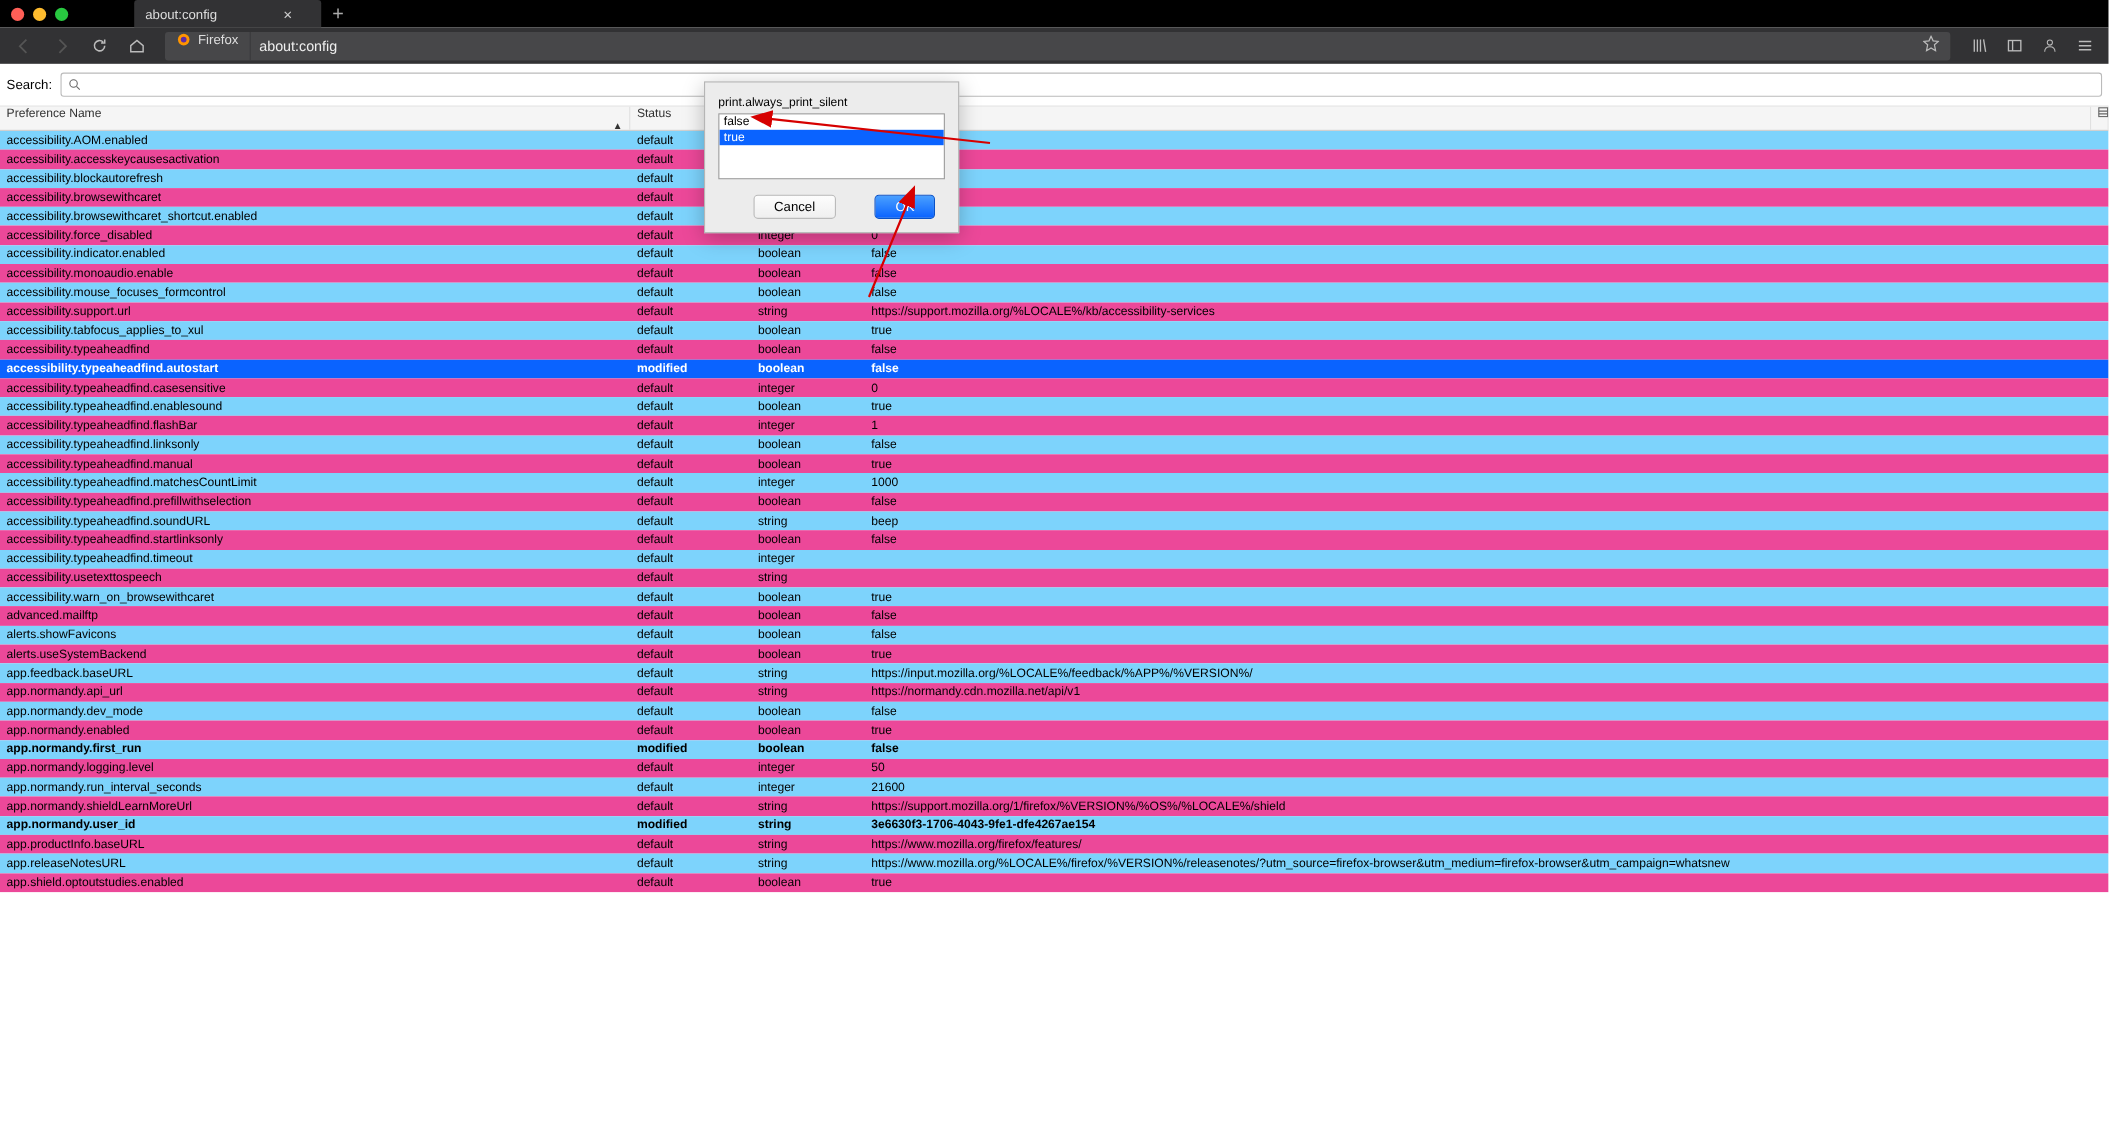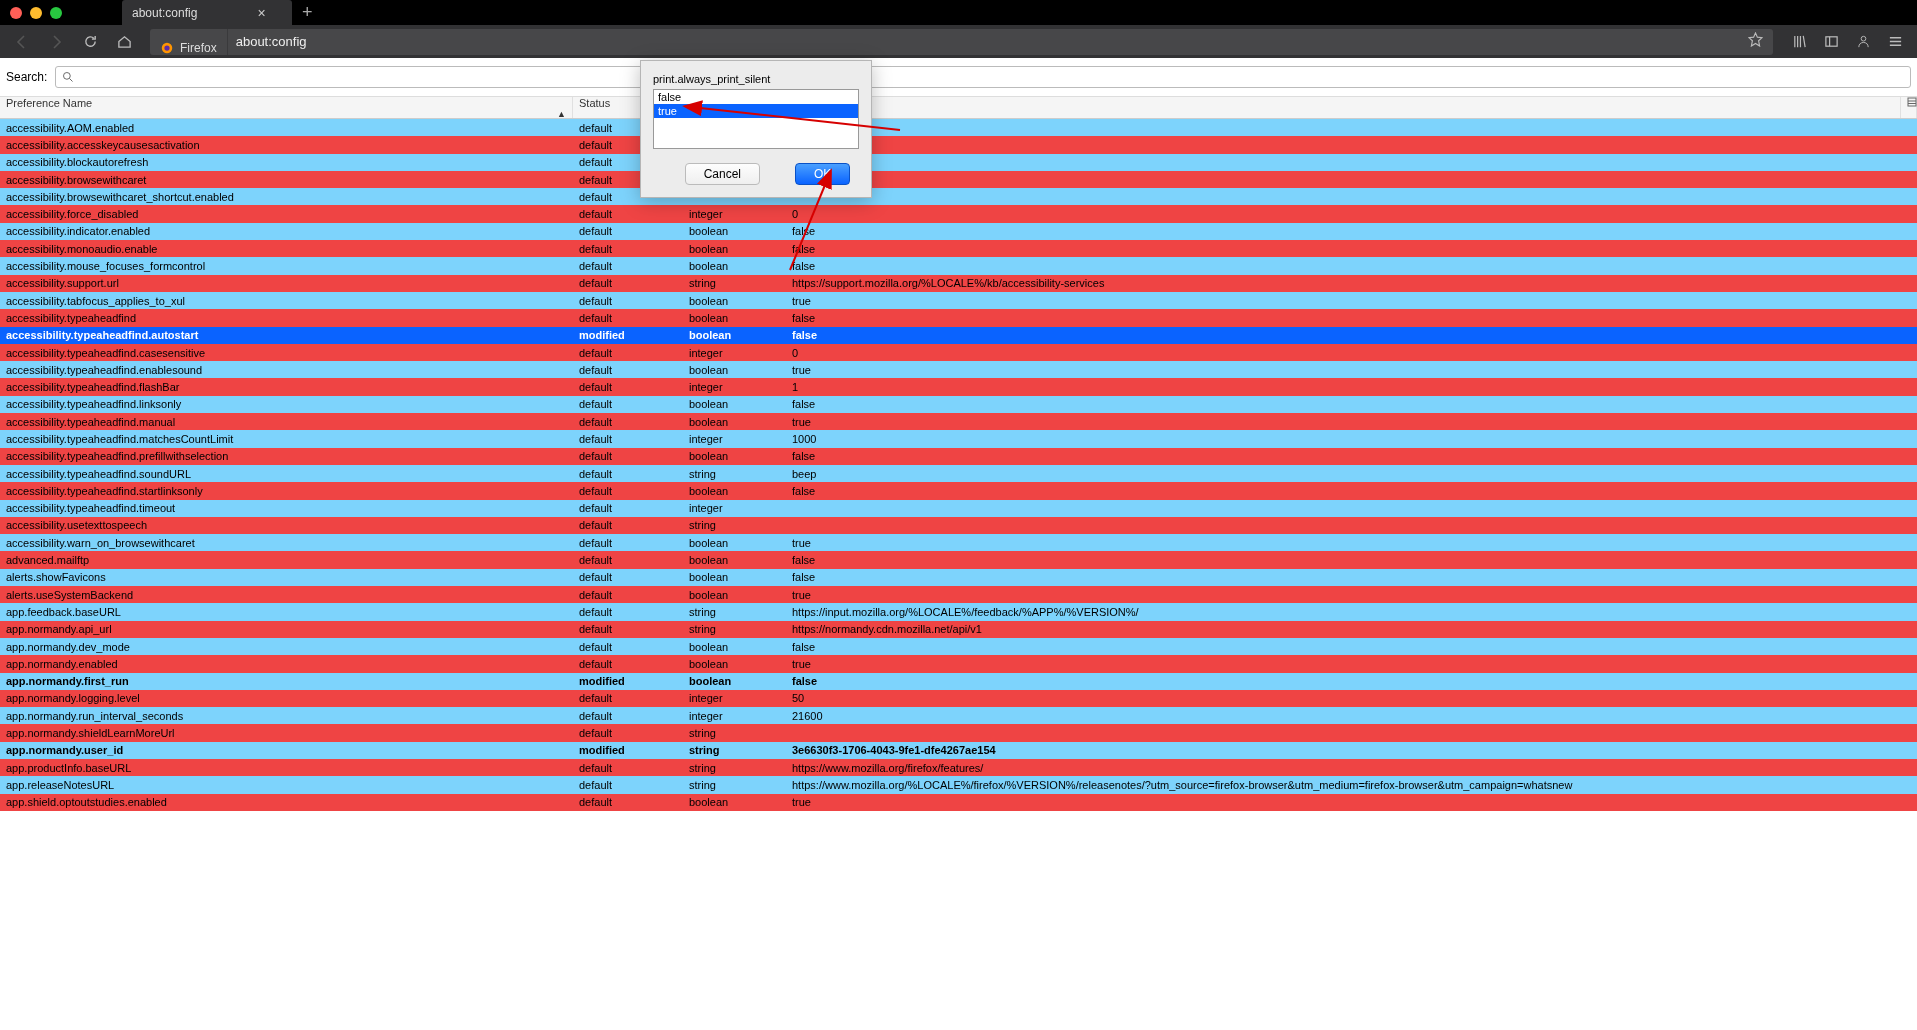--- a/index.html
+++ b/index.html
@@ -15,21 +15,21 @@
 .tabstrip { display: flex; align-items: center; height: 25px; margin-left: 60px; }
 .tab { display: flex; align-items: center; background: #323234; color: #ddd; height: 25px; padding: 0 10px; font-size: 12px; gap: 60px; min-width: 170px; border-top-left-radius: 3px; border-top-right-radius: 3px; }
 .tab .close { font-size: 14px; color: #ccc; cursor: pointer; }
 .newtab { color: #aaa; font-size: 18px; margin-left: 10px; cursor: pointer; }
 
 
 .toolbar { height: 33px; background: #323234; display: flex; align-items: center; padding: 0 8px; gap: 6px; color: #bbb; }
 .tool-btn { width: 28px; height: 28px; display: flex; align-items: center; justify-content: center; cursor: pointer; color: #bbb; }
 .tool-btn.disabled { color: #555; }
 .addressbar { flex: 1; display: flex; align-items: center; background: #474749; border-radius: 3px; height: 26px; margin: 0 6px; }
-.ab-ident { display: flex; align-items: flex-end; gap: 6px; padding: 0 10px; border-right: 1px solid #3a3a3c; height: 100%; }
+.ab-ident { display: flex; align-items: flex-start; gap: 6px; padding: 0 10px; border-right: 1px solid #3a3a3c; height: 100%; }
 .ab-ident svg { width: 14px; height: 14px; }
 .ab-ident span { font-size: 12px; color: #ddd; }
 .ab-text { flex: 1; padding: 0 8px; font-size: 13px; color: #eee; }
 .ab-star { padding: 0 10px; color: #bbb; cursor: pointer; }
 .right-tools { display: flex; gap: 4px; margin-left: auto; }
 
 
 .searchrow { display: flex; align-items: center; height: 14px; padding: 19px 6px; gap: 8px; border-bottom: 1px solid #ddd; }
 .searchrow label { font-size: 12px; }
 .searchbox { flex: 1; display: flex; align-items: center; border: 1px solid #bbb; border-radius: 3px; height: 22px; padding: 0 6px; gap: 6px; }
@@ -44,26 +44,26 @@
 .col-status { width: 110px; }
 .col-type { width: 103px; }
 .col-value { flex: 1; }
 .colsettings { width: 16px; text-align: center; cursor: pointer; }
 
 
 .prefs { overflow-y: auto; height: calc(1030px - 25px - 33px - 30px - 22px); }
 .row { display: flex; font-size: 11px; height: 17.3px; align-items: center; }
 .row > div { padding: 0 6px; white-space: nowrap; overflow: hidden; text-overflow: ellipsis; }
 .row.even { background: #7dd3fc; }
-.row.odd { background: #ef4444; }
+.row.odd { background: #ec4899; }
 .row.modified { font-weight: bold; }
 .row.selected { background: #0a63ff !important; color: #fff; }
 
 
-.dialog { position: absolute; left: 640px; top: 60px; width: 232px; background: #ececec; border: 1px solid #b5b5b5; box-shadow: 0 4px 18px rgba(0,0,0,0.25); padding: 12px; font-size: 11px; z-index: 100; }
+.dialog { position: absolute; left: 640px; top: 74px; width: 232px; background: #ececec; border: 1px solid #b5b5b5; box-shadow: 0 4px 18px rgba(0,0,0,0.25); padding: 12px; font-size: 11px; z-index: 100; }
 .dialog .dlg-title { margin-bottom: 4px; }
 .dialog .listbox { border: 1px solid #999; background: #fff; height: 60px; overflow: hidden; }
 .dialog .listbox .opt { padding: 1px 4px; font-size: 11px; cursor: pointer; }
 .dialog .listbox .opt.sel { background: #0a63ff; color: #fff; }
 .dialog .btns { display: flex; justify-content: center; gap: 12px; margin-top: 14px; }
 .dialog button { font-size: 12px; padding: 3px 18px; border-radius: 4px; border: 1px solid #bbb; background: linear-gradient(#fdfdfd,#efefef); cursor: pointer; margin-left: 23px; }
 .dialog button.primary { background: linear-gradient(#4aa0ff,#0a63ff); color: #fff; border-color: #0951c7; }
 
 
 .ann { position: absolute; pointer-events: none; z-index: 200; }
@@ -391,20 +391,21 @@
     <div class="row even">
       <div class="col-name">app.normandy.run_interval_seconds</div>
       <div class="col-status">default</div>
       <div class="col-type">integer</div>
       <div class="col-value">21600</div>
     </div>
     <div class="row odd">
       <div class="col-name">app.normandy.shieldLearnMoreUrl</div>
       <div class="col-status">default</div>
       <div class="col-type">string</div>
+      <div class="col-value">https://support.mozilla.org/1/firefox/%VERSION%/%OS%/%LOCALE%/shield</div>
     </div>
     <div class="row even modified">
       <div class="col-name">app.normandy.user_id</div>
       <div class="col-status">modified</div>
       <div class="col-type">string</div>
       <div class="col-value">3e6630f3-1706-4043-9fe1-dfe4267ae154</div>
     </div>
     <div class="row odd">
       <div class="col-name">app.productInfo.baseURL</div>
       <div class="col-status">default</div>

